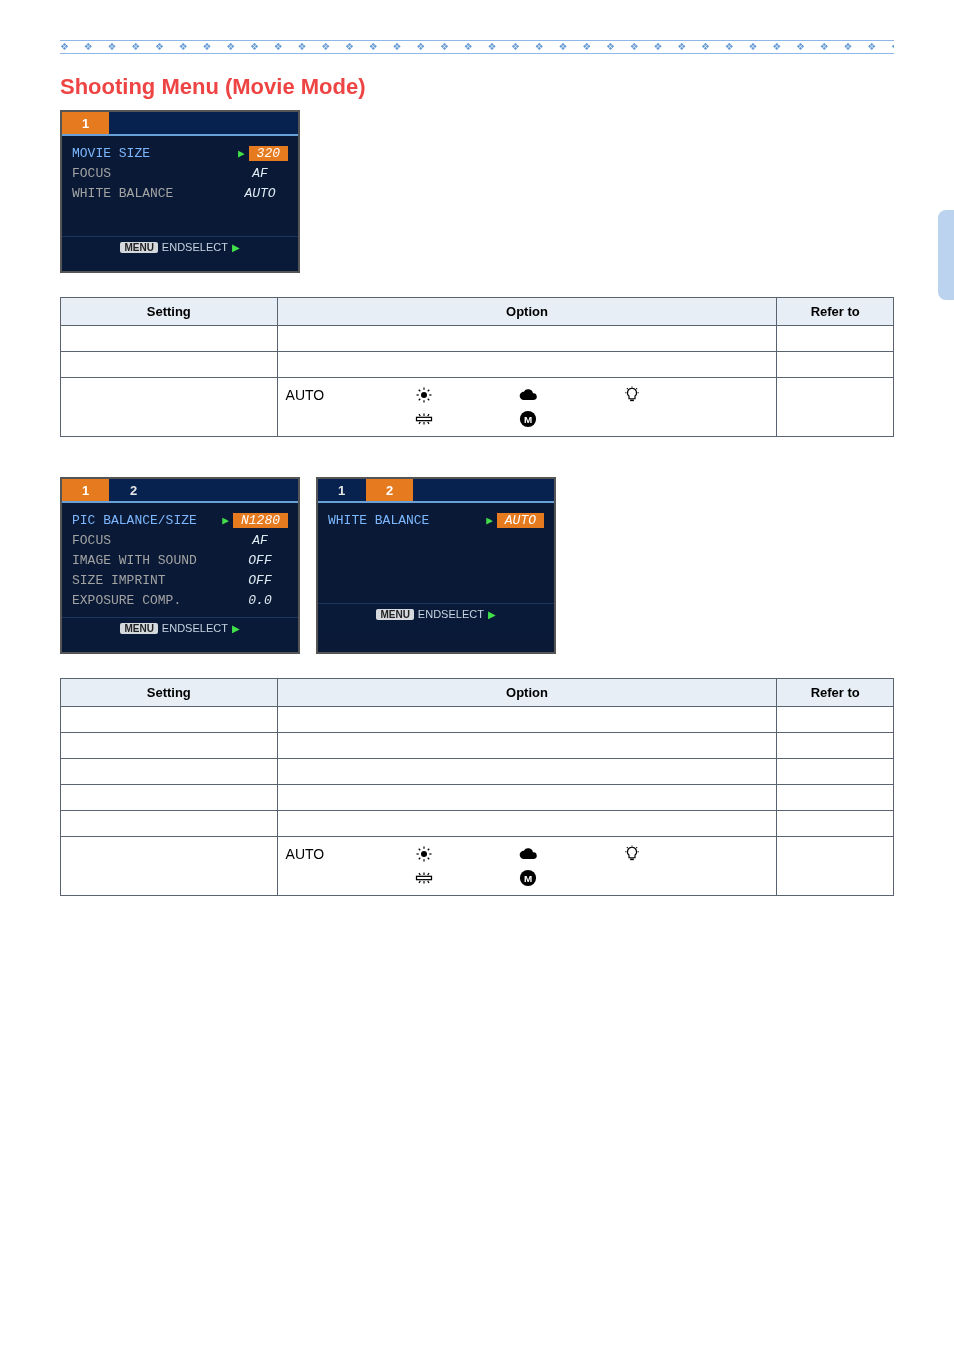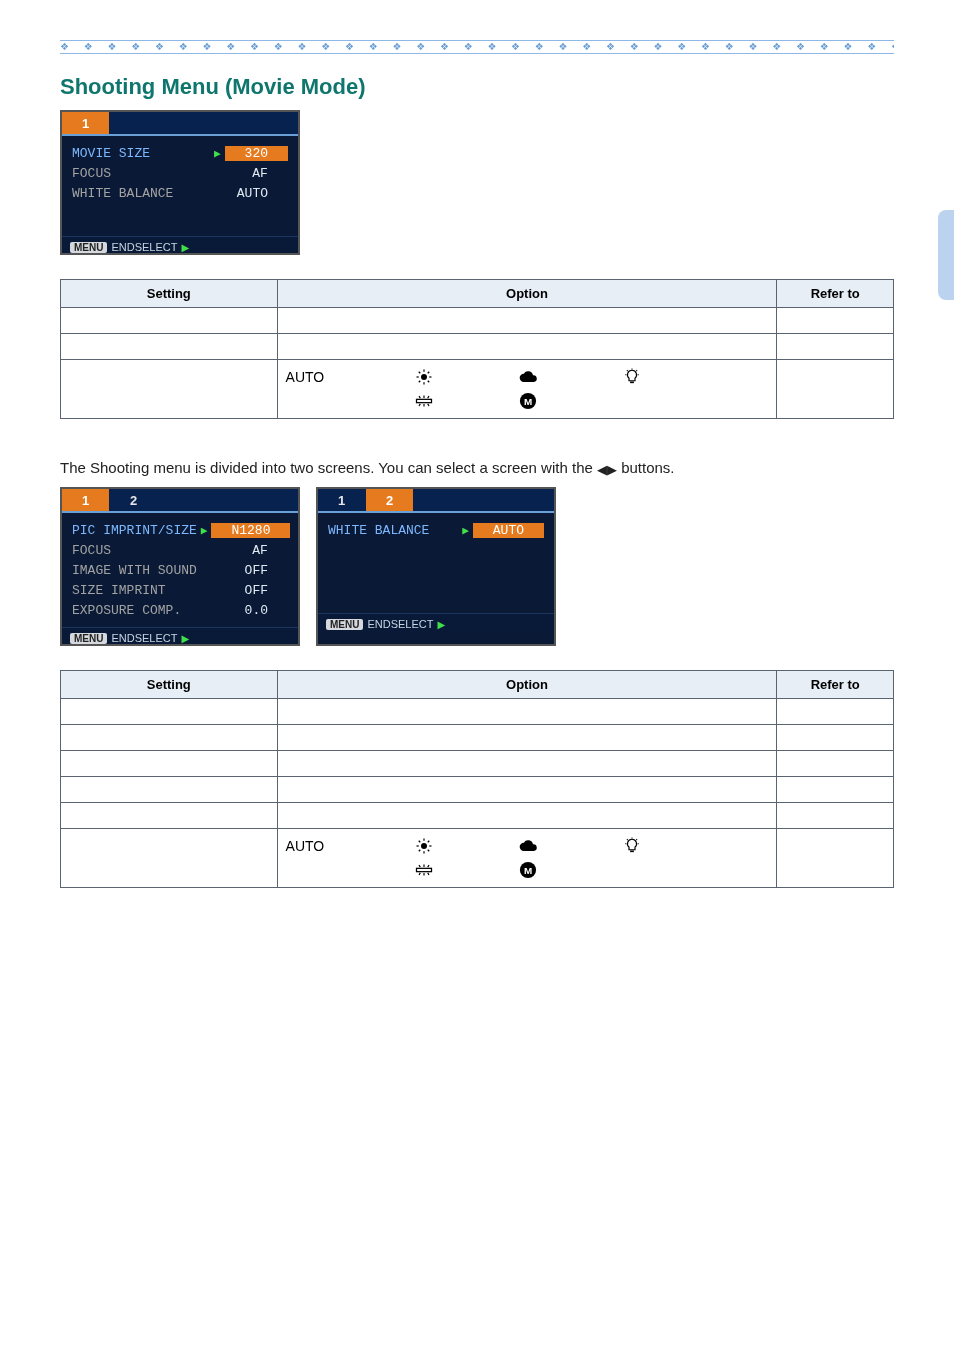--- a/index.html
+++ b/index.html
@@ -31,21 +31,21 @@
   .side-tab {
     position: absolute;
     right: 0;
     top: 210px;
     width: 16px;
     height: 90px;
     background: #bcd3ef;
     border-radius: 8px 0 0 8px;
   }
   h2 {
-    color: #0f766e;
+    color: #ef4444;
     font-family: "Trebuchet MS", Arial, sans-serif;
     font-size: 22px;
     font-weight: bold;
     margin: 18px 0 6px 0;
   }
   p.intro {
     font-size: 15px;
     margin: 4px 0 10px 0;
     color: #222;
   }
@@ -97,36 +97,37 @@
     align-items: flex-end;
     color: #dfe9f2;
     line-height: 20px;
     white-space: nowrap;
   }
   .screen-row .label { color: #a3a3a3; }
   .screen-row.sel .label { color: #7db8ff; }
   .screen-row .val {
     min-width: 56px;
     text-align: center;
-    padding: 0 20px;
+    padding: 0 8px;
+    font-style: italic;
   }
   .screen-row.sel .val {
     background: #e67a1f;
     color: #fff;
   }
   .sel-arrow {
     color: #41e04a;
     margin: 0 4px;
     font-size: 11px;
   }
   .screen-footer {
     display: flex;
-    justify-content: flex-start;
+    justify-content: center;
     align-items: center;
-    padding: 4px 8px 0 8px;
+    padding: 4px 8px 18px 8px;
     font-size: 11px;
     color: #c8d4e0;
     background: #081a38;
     border-top: 1px solid #1a3560;
     font-family: Arial, sans-serif;
   }
   .screen-footer .menu-pill {
     background: #d5d9de;
     color: #222;
     padding: 0 4px;
@@ -301,34 +302,31 @@
               </span>
               <span class="icon"></span>
             </div>
           </div>
         </td>
         <td></td>
       </tr>
     </tbody>
   </table>
 
-  <p class="intro">
-    <span>The Shooting menu is divided into two screens. You can select a screen with the </span><span class="nav-arrows">◀▶</span><span> buttons.</span>
-  </p>
 
   <div class="screens-row">
 
     <div class="screen">
       <div class="screen-tabs">
         <div class="screen-tab active">1</div>
         <div class="screen-tab">2</div>
       </div>
       <div class="screen-body">
         <div class="screen-row sel">
-          <span class="label">PIC IMPRINT/SIZE</span>
+          <span class="label">PIC BALANCE/SIZE</span>
           <span><span class="sel-arrow">▶</span><span class="val">N1280</span></span>
         </div>
         <div class="screen-row">
           <span class="label">FOCUS</span>
           <span class="val">AF</span>
         </div>
         <div class="screen-row">
           <span class="label">IMAGE WITH SOUND</span>
           <span class="val">OFF</span>
         </div>

